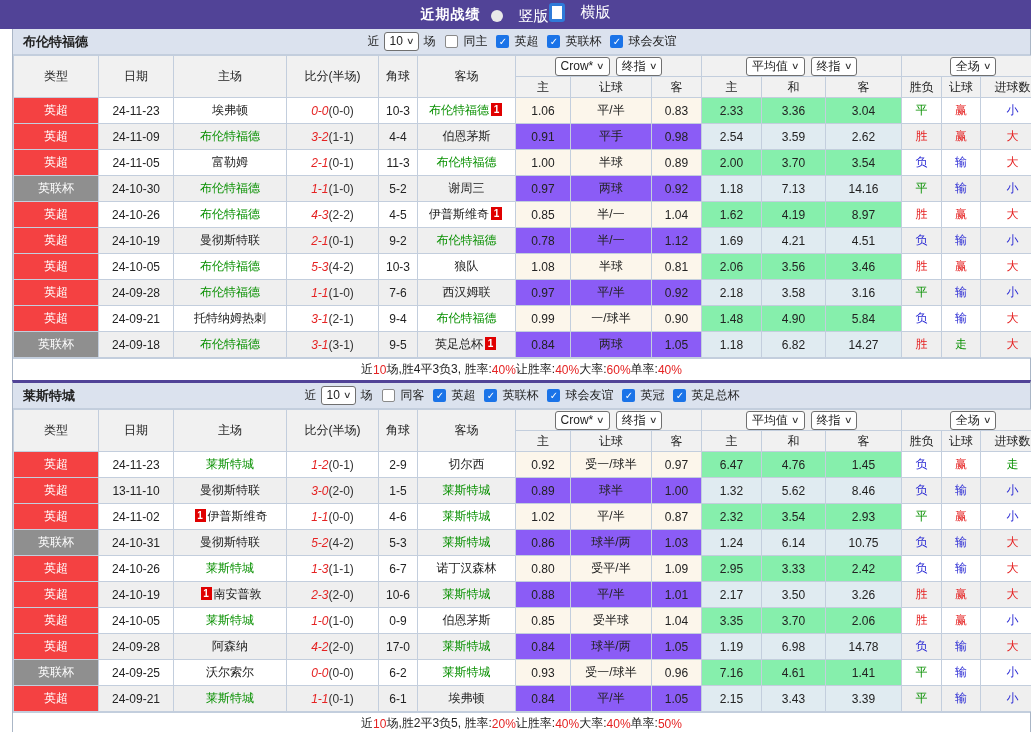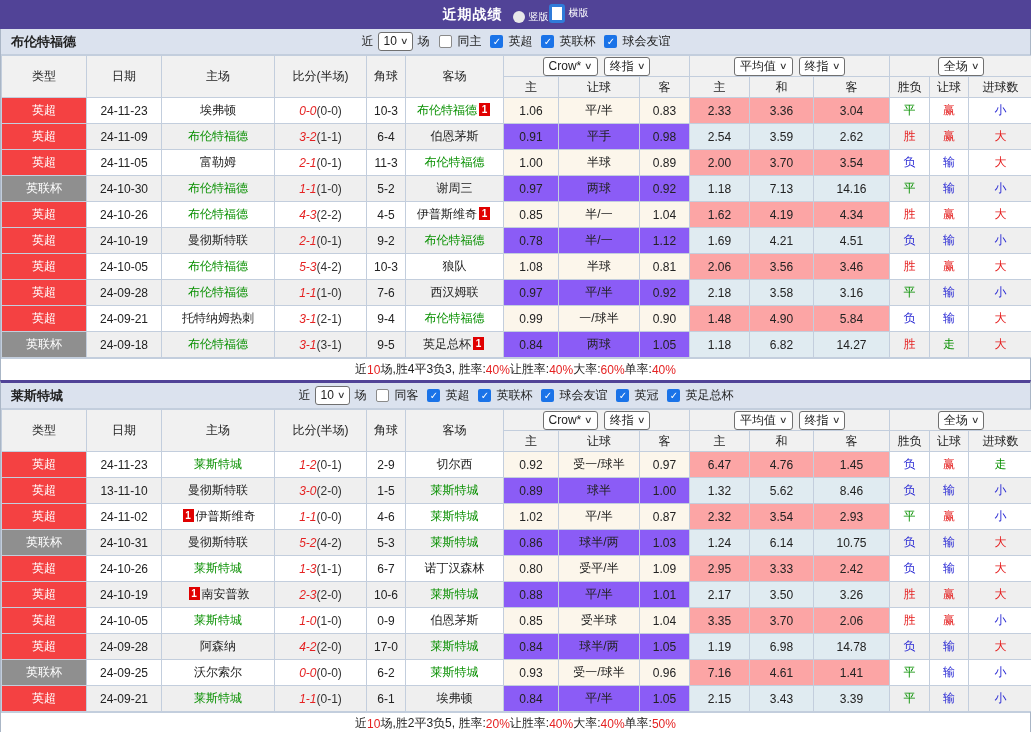--- a/index.html
+++ b/index.html
@@ -14,25 +14,25 @@
   .topbar {
     background: #514397;
     height: 29px;
     display: flex;
     align-items: center;
     justify-content: center;
     gap: 10px;
     color: #fff;
   }
   .title { font-weight: bold; font-size: 14px; letter-spacing: 1px; }
-  .radio-opt { display: inline-flex; align-items: center; gap: 4px; font-size: 10px; cursor: default; }
+  .radio-opt { display: inline-flex; align-items: center; gap: 16px; font-size: 15px; cursor: default; }
   .radio { width: 12px; height: 12px; border-radius: 50%; background: #e9e9e9; }
   .radio.sel { background: #fff; border: 3px solid #2f7bd9; }
 
-  .section { border-left: 1px solid #aab6c6; border-right: 1px solid #aab6c6; }
+  .section { border-left: 1px solid #aab6c6; border-right: 1px solid #aab6c6; margin-left: 12px; }
   .section + .section { border-top: 3px solid #514397; }
 
   .ctrl-row {
     background: #dbe2ee;
     height: 26px;
     display: flex;
     align-items: center;
     padding: 0 10px;
     border-bottom: 1px solid #c3cedd;
   }
@@ -55,21 +55,21 @@
   .cb.on { background: #1a73e8; color: #fff; }
   .cb.off { background: #fff; border: 1px solid #8a8a8a; }
 
   table { border-collapse: collapse; table-layout: fixed; width: 1031px; text-align: center; }
   th, td { border: 1px solid #c3cedd; padding: 0 1px; overflow: hidden; white-space: nowrap; }
   thead th { background: #f1f1f1; font-weight: normal; color: #222; height: 21px; }
   tbody td { height: 26px; background: #fff; }
   tbody tr.even td { background: #efefef; }
   tbody td.crow { background: #fcf6eb; }
   tbody tr.even td.crow { background: #8b5cf6; }
-  tbody td.avg { background: #fca5a5; }
+  tbody td.avg { background: #86efac; }
   tbody tr.even td.avg { background: #e0ebf1; }
 
   td.type { color: #fff; }
   .red { color: #e52222; }
   .blue { color: #2a2ad4; }
   .green { color: #089000; }
   .subject { color: #089000; }
   .score-main { color: #e52222; font-style: italic; }
   .half { color: #333; }
   .badge1 {
@@ -191,21 +191,21 @@
             <td class="avg">3.04</td>
             <td class="green">平</td>
             <td class="red">赢</td>
             <td class="blue">小</td>
           </tr>
           <tr class="even">
             <td class="type" style="background: rgb(244, 65, 66);">英超</td>
             <td>24-11-09</td>
             <td><span class="subject">布伦特福德</span></td>
             <td><span class="score-main">3-2</span><span class="half">(1-1)</span></td>
-            <td>6-4</td>
+            <td>4-4</td>
             <td><span>伯恩茅斯</span></td>
             <td class="crow">0.91</td>
             <td class="crow">平手</td>
             <td class="crow">0.98</td>
             <td class="avg">2.54</td>
             <td class="avg">3.59</td>
             <td class="avg">2.62</td>
             <td class="red">胜</td>
             <td class="red">赢</td>
             <td class="red">大</td>
@@ -249,21 +249,21 @@
             <td>24-10-26</td>
             <td><span class="subject">布伦特福德</span></td>
             <td><span class="score-main">4-3</span><span class="half">(2-2)</span></td>
             <td>4-5</td>
             <td><span>伊普斯维奇</span><span class="badge1">1</span></td>
             <td class="crow">0.85</td>
             <td class="crow">半/一</td>
             <td class="crow">1.04</td>
             <td class="avg">1.62</td>
             <td class="avg">4.19</td>
-            <td class="avg">4.34</td>
+            <td class="avg">8.97</td>
             <td class="red">胜</td>
             <td class="red">赢</td>
             <td class="red">大</td>
           </tr>
           <tr class="even">
             <td class="type" style="background: rgb(244, 65, 66);">英超</td>
             <td>24-10-19</td>
             <td><span>曼彻斯特联</span></td>
             <td><span class="score-main">2-1</span><span class="half">(0-1)</span></td>
             <td>9-2</td>

